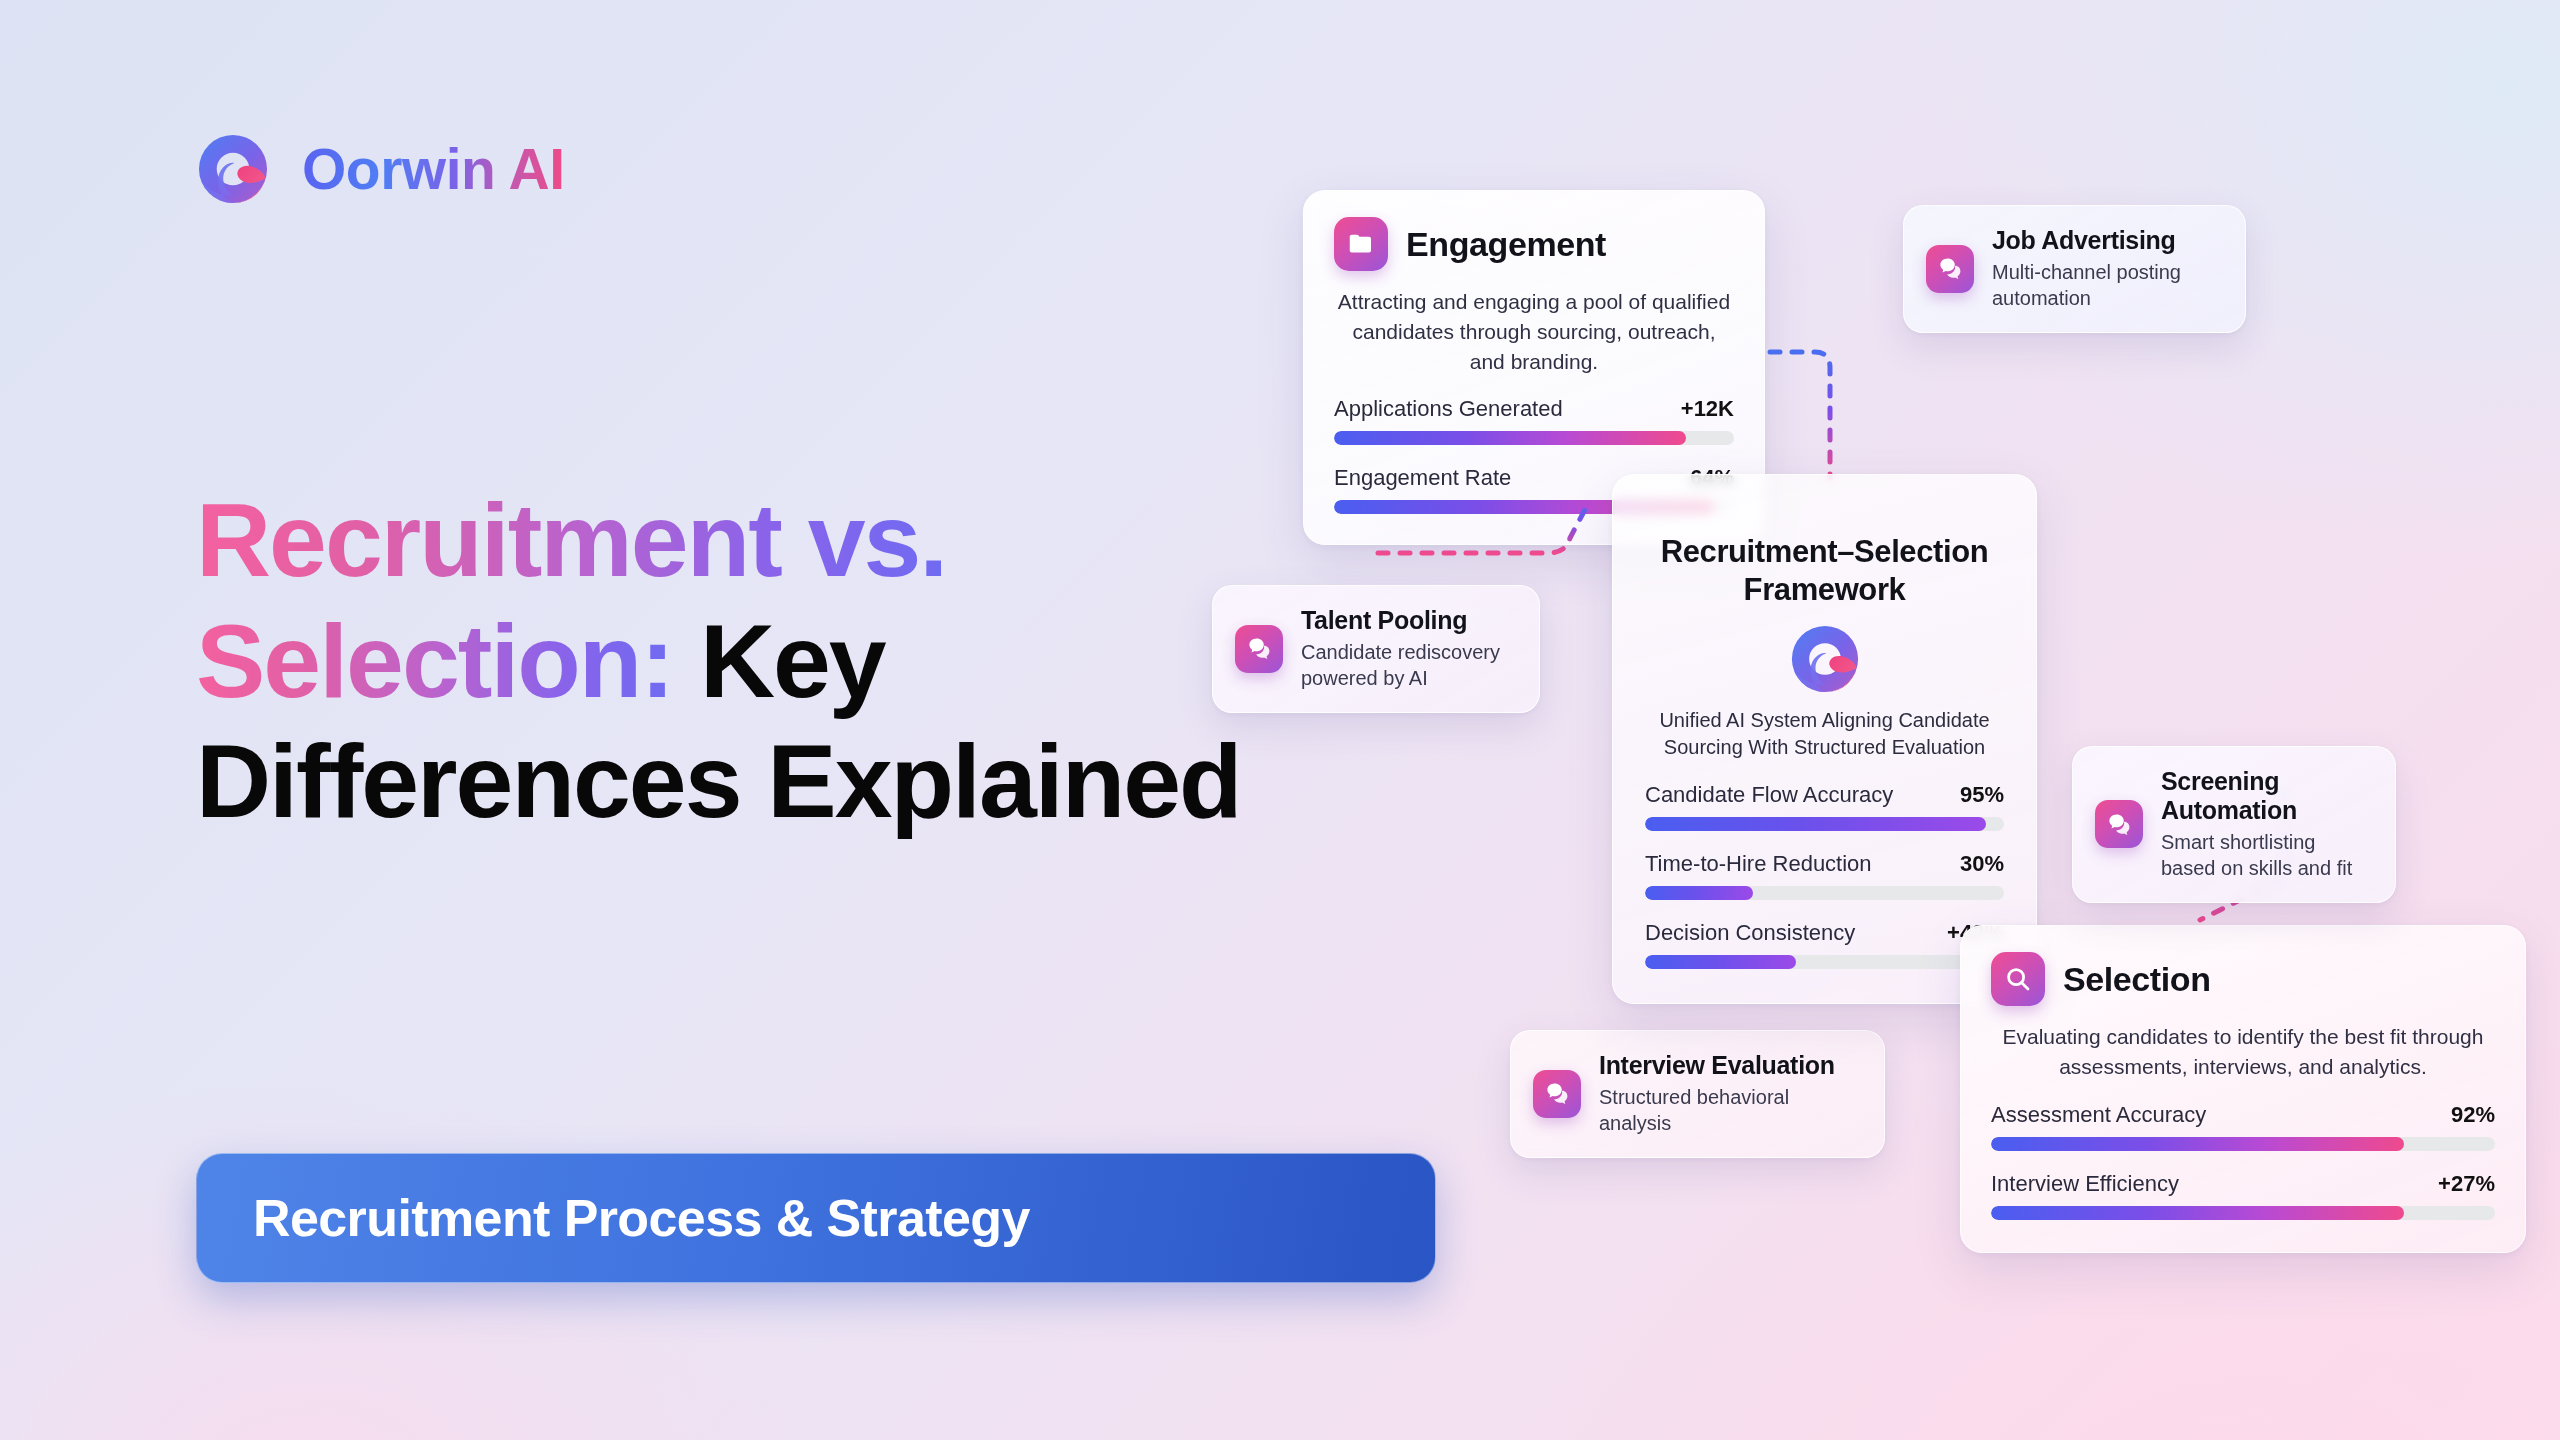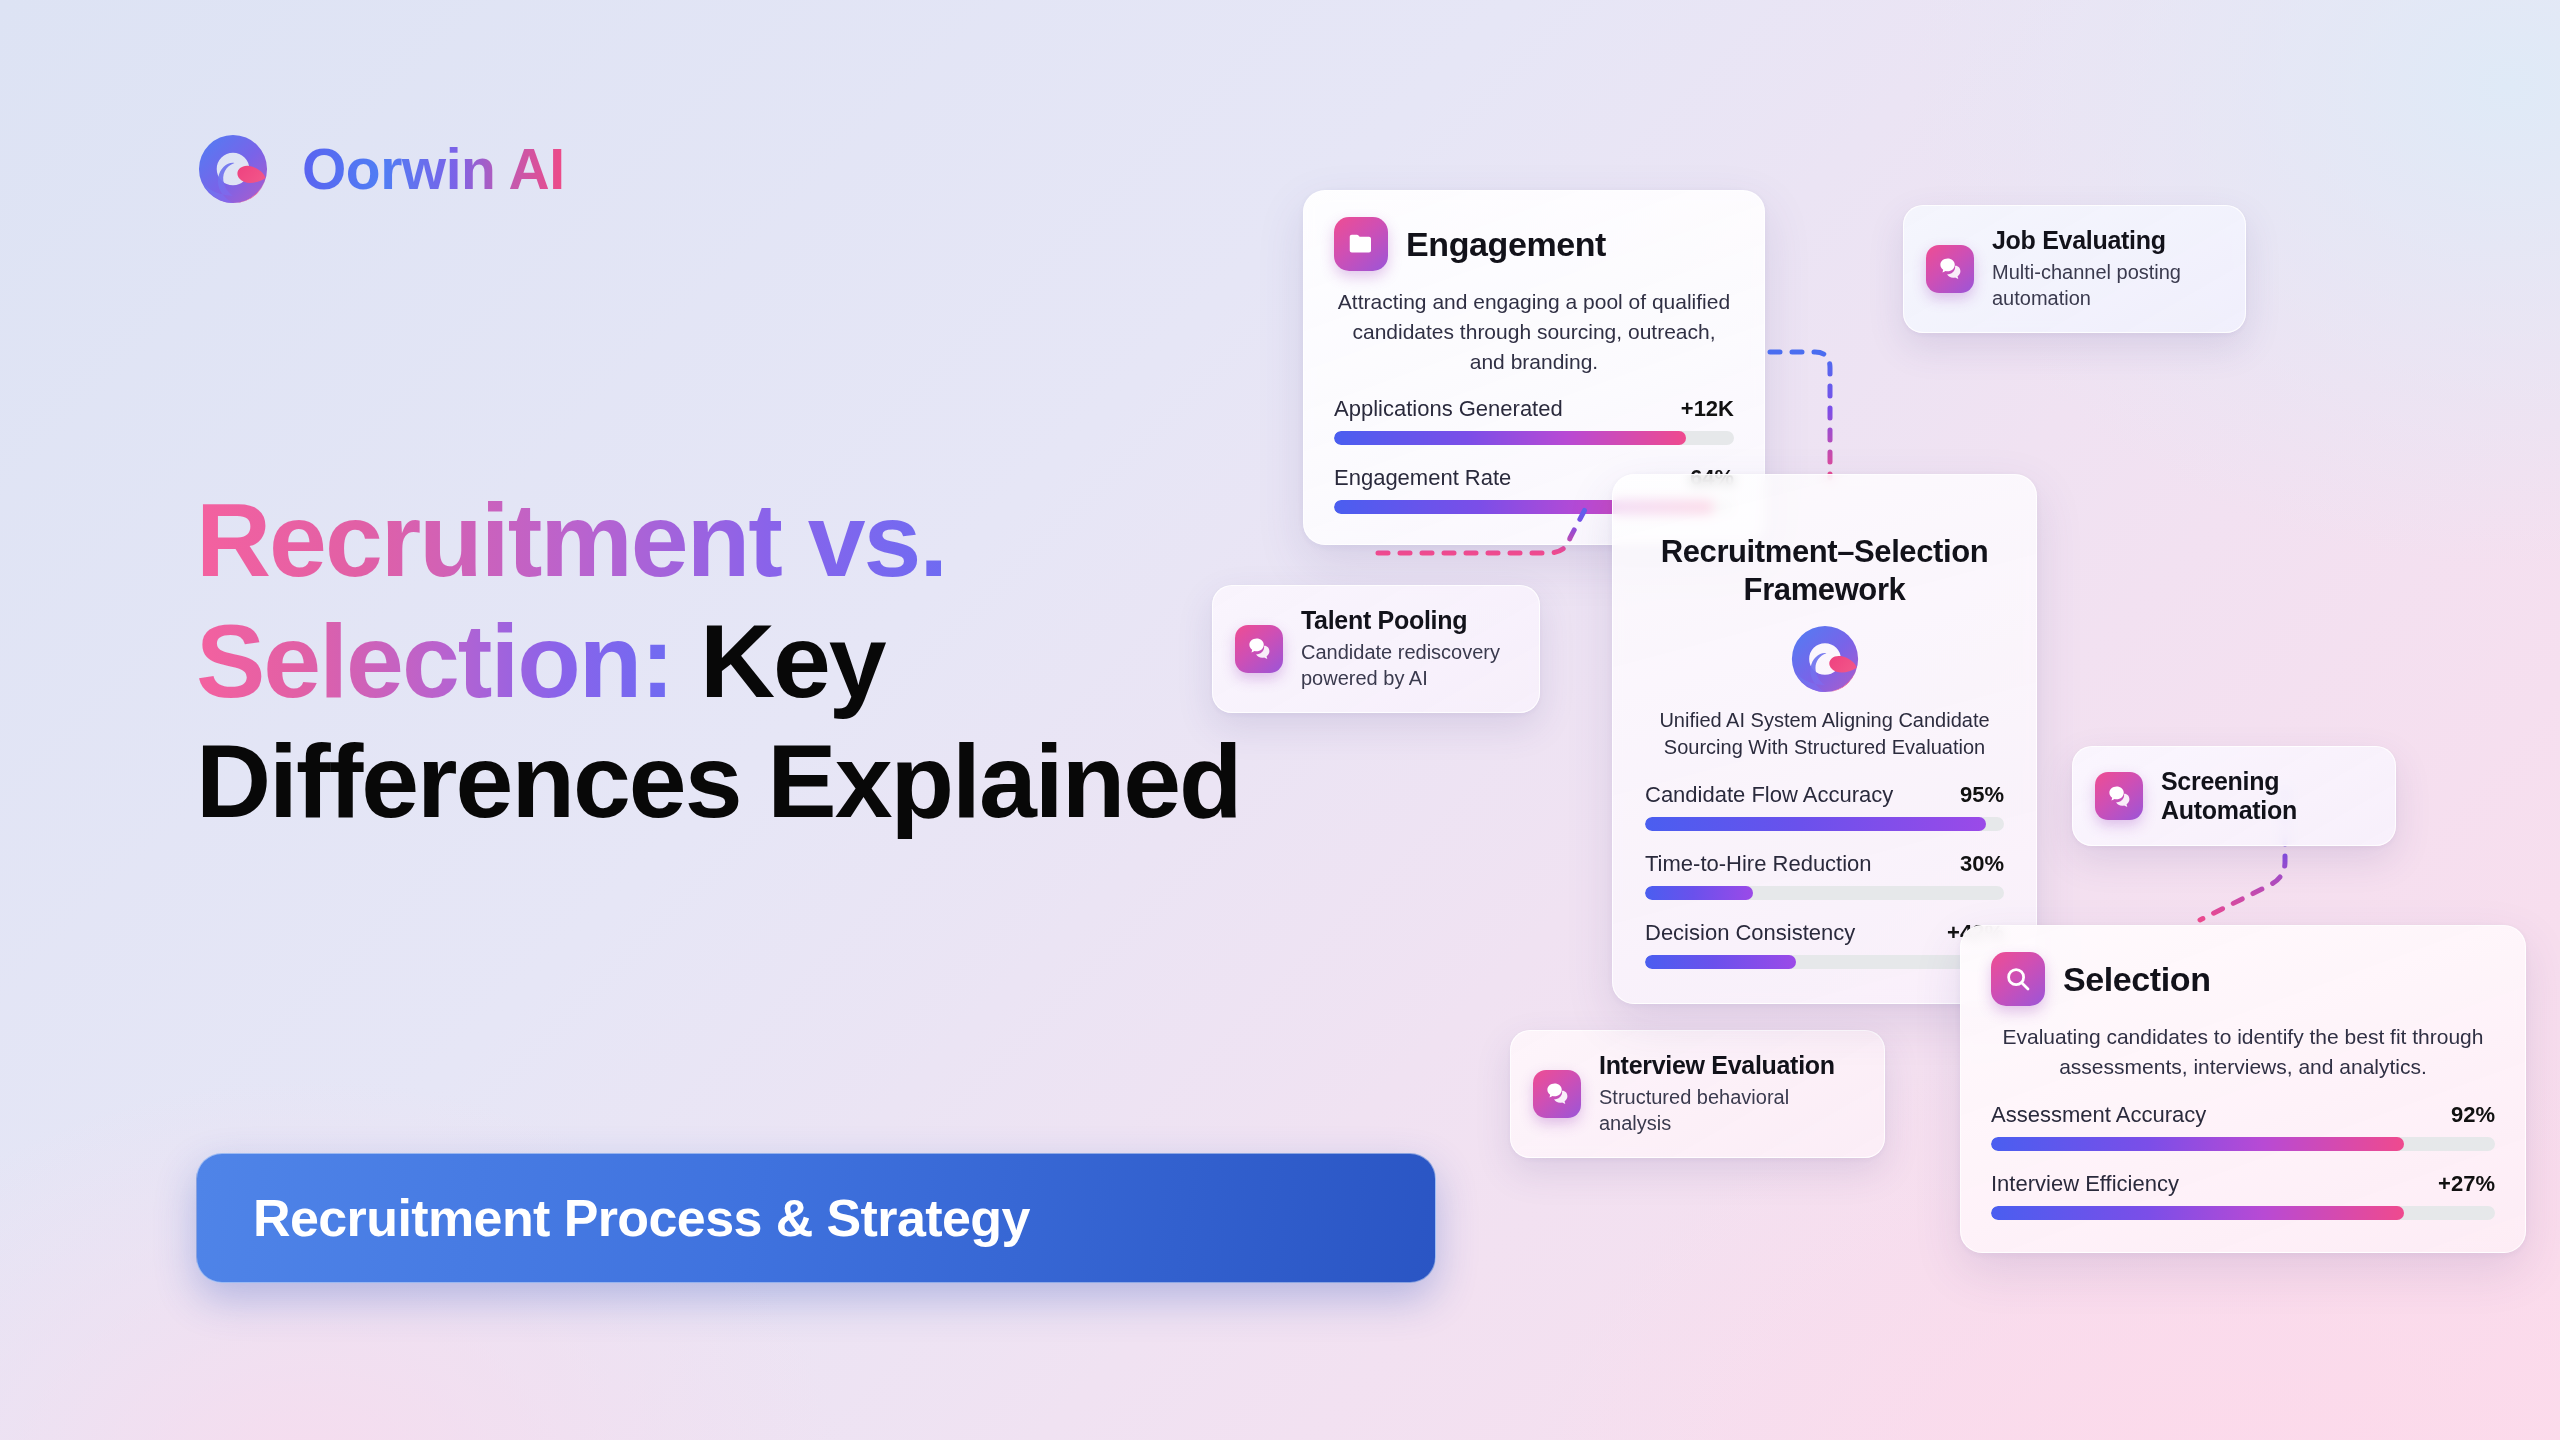--- a/index.html
+++ b/index.html
@@ -279,21 +279,21 @@
   </div>
 
   <div class="badge" id="badge-job">
     <div class="icon-tile sm">
       <svg width="27" height="27" viewBox="0 0 24 24" fill="#fff">
           <path d="M9.4 3C5.9 3 3 5.5 3 8.6c0 1.8 1 3.4 2.5 4.4l-.6 2.6 2.8-1.4c.5.1 1.1.2 1.7.2 3.5 0 6.4-2.5 6.4-5.8S12.9 3 9.4 3z"></path>
           <path d="M16.6 9.6c-.2 0-.4 0-.6.1.1.4.1.8.1 1.2 0 3.5-3.2 6.3-7.1 6.3.9 1.8 3 3 5.4 3 .6 0 1.2-.1 1.7-.2l2.8 1.4-.6-2.6c1.5-1 2.5-2.6 2.5-4.4 0-2.7-2.1-4.8-4.2-4.8z" opacity=".9"></path>
         </svg>
     </div>
     <div>
-      <div class="b-title">Job Evaluating</div>
+      <div class="b-title">Job Advertising</div>
       <div class="b-sub">Multi-channel posting automation</div>
     </div>
   </div>
 
   <div class="badge" id="badge-talent">
     <div class="icon-tile sm">
       <svg width="27" height="27" viewBox="0 0 24 24" fill="#fff">
           <path d="M9.4 3C5.9 3 3 5.5 3 8.6c0 1.8 1 3.4 2.5 4.4l-.6 2.6 2.8-1.4c.5.1 1.1.2 1.7.2 3.5 0 6.4-2.5 6.4-5.8S12.9 3 9.4 3z"></path>
           <path d="M16.6 9.6c-.2 0-.4 0-.6.1.1.4.1.8.1 1.2 0 3.5-3.2 6.3-7.1 6.3.9 1.8 3 3 5.4 3 .6 0 1.2-.1 1.7-.2l2.8 1.4-.6-2.6c1.5-1 2.5-2.6 2.5-4.4 0-2.7-2.1-4.8-4.2-4.8z" opacity=".9"></path>
         </svg>
@@ -306,20 +306,21 @@
 
   <div class="badge" id="badge-screening">
     <div class="icon-tile sm">
       <svg width="27" height="27" viewBox="0 0 24 24" fill="#fff">
           <path d="M9.4 3C5.9 3 3 5.5 3 8.6c0 1.8 1 3.4 2.5 4.4l-.6 2.6 2.8-1.4c.5.1 1.1.2 1.7.2 3.5 0 6.4-2.5 6.4-5.8S12.9 3 9.4 3z"></path>
           <path d="M16.6 9.6c-.2 0-.4 0-.6.1.1.4.1.8.1 1.2 0 3.5-3.2 6.3-7.1 6.3.9 1.8 3 3 5.4 3 .6 0 1.2-.1 1.7-.2l2.8 1.4-.6-2.6c1.5-1 2.5-2.6 2.5-4.4 0-2.7-2.1-4.8-4.2-4.8z" opacity=".9"></path>
         </svg>
     </div>
     <div>
       <div class="b-title">Screening Automation</div>
+      <div class="b-sub">Smart shortlisting based on skills and fit</div>
     </div>
   </div>
 
   <div class="badge" id="badge-interview">
     <div class="icon-tile sm">
       <svg width="27" height="27" viewBox="0 0 24 24" fill="#fff">
           <path d="M9.4 3C5.9 3 3 5.5 3 8.6c0 1.8 1 3.4 2.5 4.4l-.6 2.6 2.8-1.4c.5.1 1.1.2 1.7.2 3.5 0 6.4-2.5 6.4-5.8S12.9 3 9.4 3z"></path>
           <path d="M16.6 9.6c-.2 0-.4 0-.6.1.1.4.1.8.1 1.2 0 3.5-3.2 6.3-7.1 6.3.9 1.8 3 3 5.4 3 .6 0 1.2-.1 1.7-.2l2.8 1.4-.6-2.6c1.5-1 2.5-2.6 2.5-4.4 0-2.7-2.1-4.8-4.2-4.8z" opacity=".9"></path>
         </svg>
     </div>

